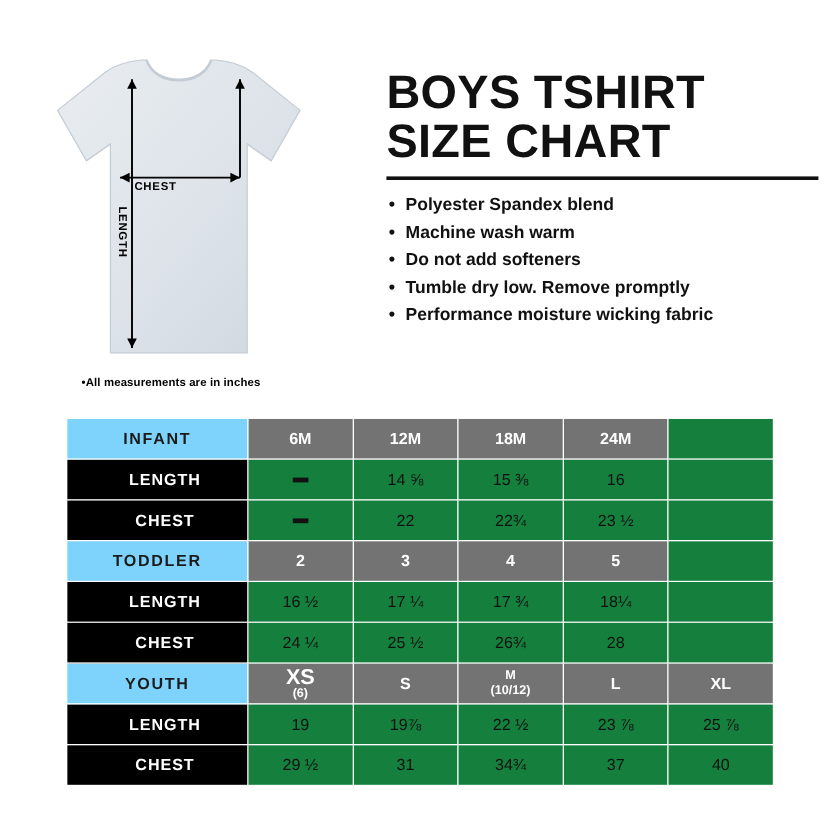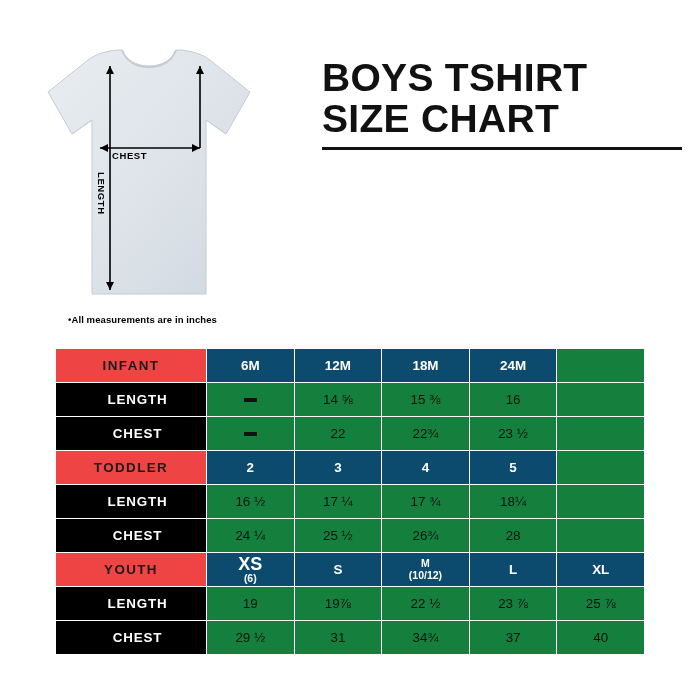--- a/index.html
+++ b/index.html
@@ -129,39 +129,39 @@
     table-layout: fixed;
   }
   table.size-chart td {
     border: 1px solid #ffffff;
     text-align: center;
     vertical-align: middle;
     height: 31px;
     font-size: 13.4px;
   }
   td.cat {
-    background: #ef4444;
+    background: #7dd3fc;
     color: #1b1b1b;
     font-weight: bold;
     font-size: 14.5px;
     letter-spacing: 1.4px;
     width: 148px;
   }
   td.rowlabel {
     background: #000000;
     color: #ffffff;
     font-weight: bold;
     font-size: 14px;
     letter-spacing: 0.8px;
     text-align: left;
     padding-left: 14px;
     width: 148px;
   }
   td.hdr {
-    background: #0c4a6e;
+    background: #737373;
     color: #ffffff;
     font-weight: bold;
     font-size: 14px;
   }
   td.val {
     background: #15803d;
     color: #111111;
     border: 1px solid #000000;
     font-size: 13.4px;
   }
@@ -225,20 +225,27 @@
 
     <div class="label-chest">CHEST</div>
     <div class="label-length">LENGTH</div>
     <div class="measure-note">•All measurements are in inches</div>
   </div>
 
   <div class="right">
     <div class="title1">BOYS TSHIRT</div>
     <div class="title2">SIZE CHART</div>
     <hr class="title-rule">
+    <ul class="care-list">
+      <li>Polyester Spandex blend</li>
+      <li>Machine wash warm</li>
+      <li>Do not add softeners</li>
+      <li>Tumble dry low. Remove promptly</li>
+      <li>Performance moisture wicking fabric</li>
+    </ul>
   </div>
 </div>
 
 <div class="table-wrap">
   <table class="size-chart">
     <tbody>
 
       <tr>
         <td class="cat" colspan="1">INFANT</td>
         <td class="hdr">6M</td>

